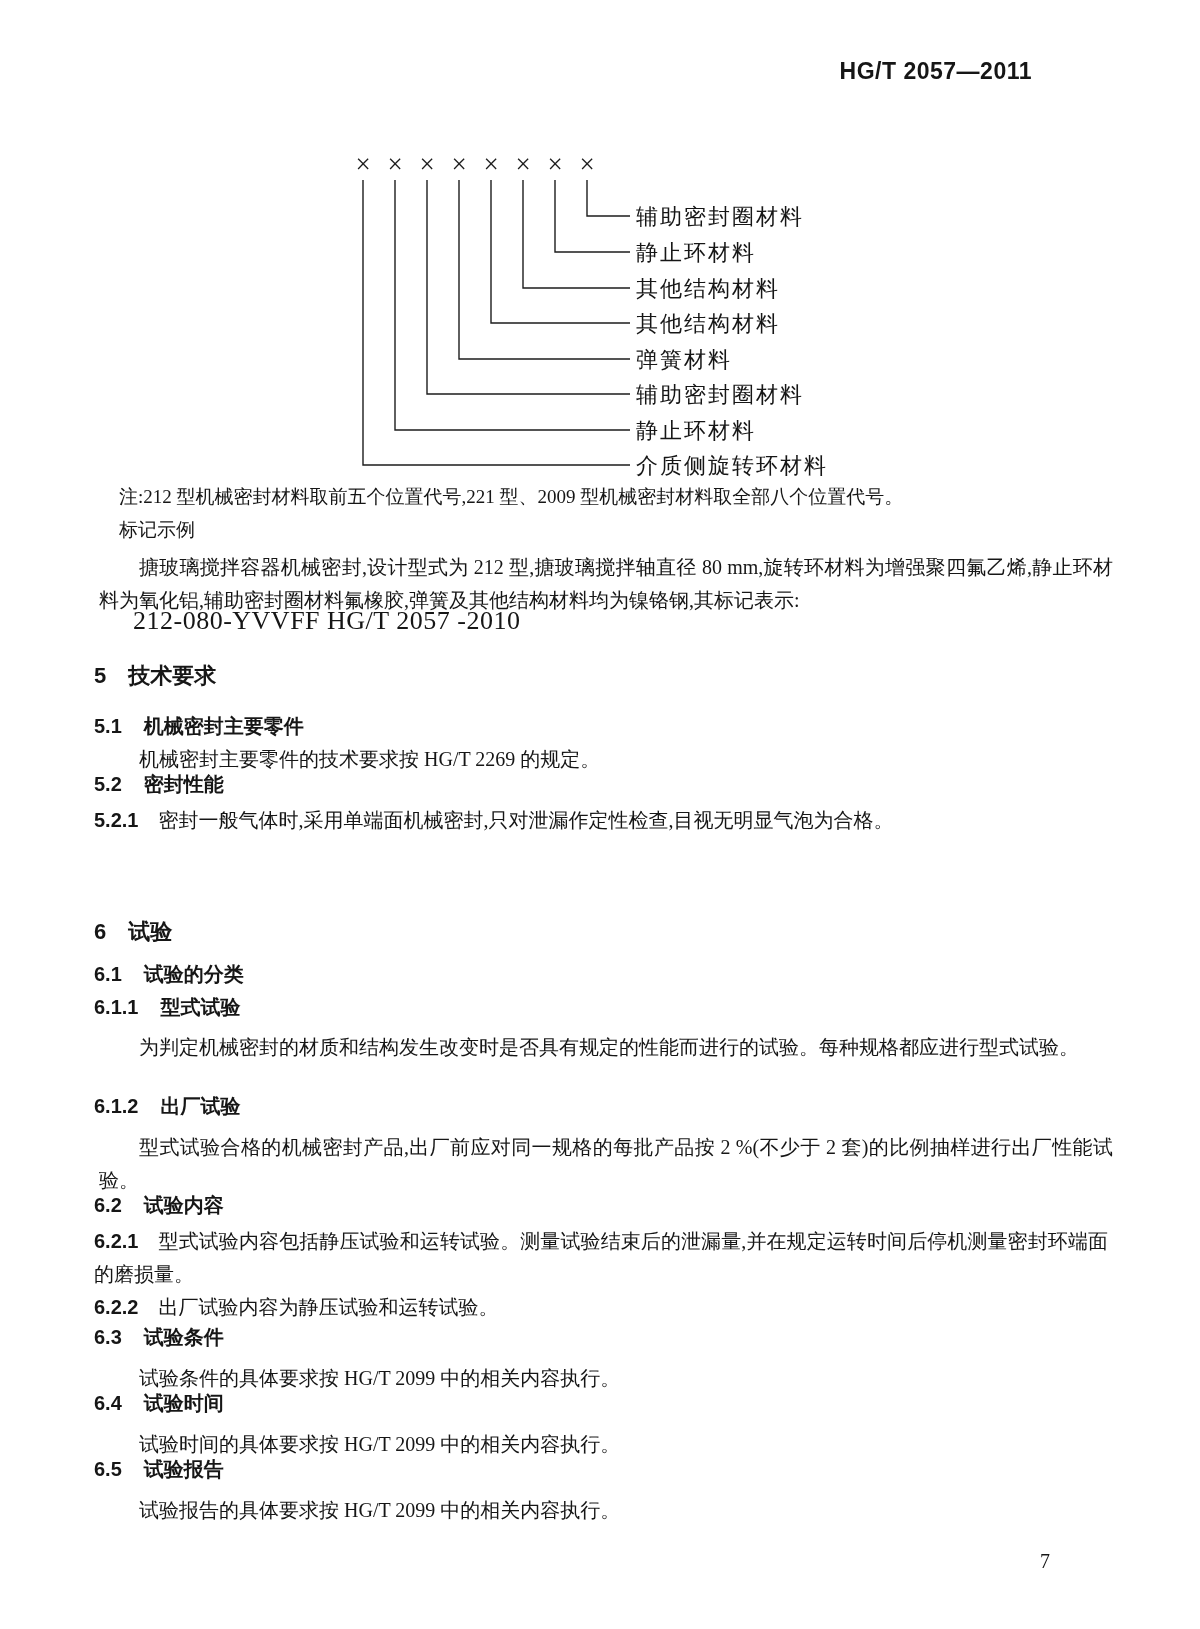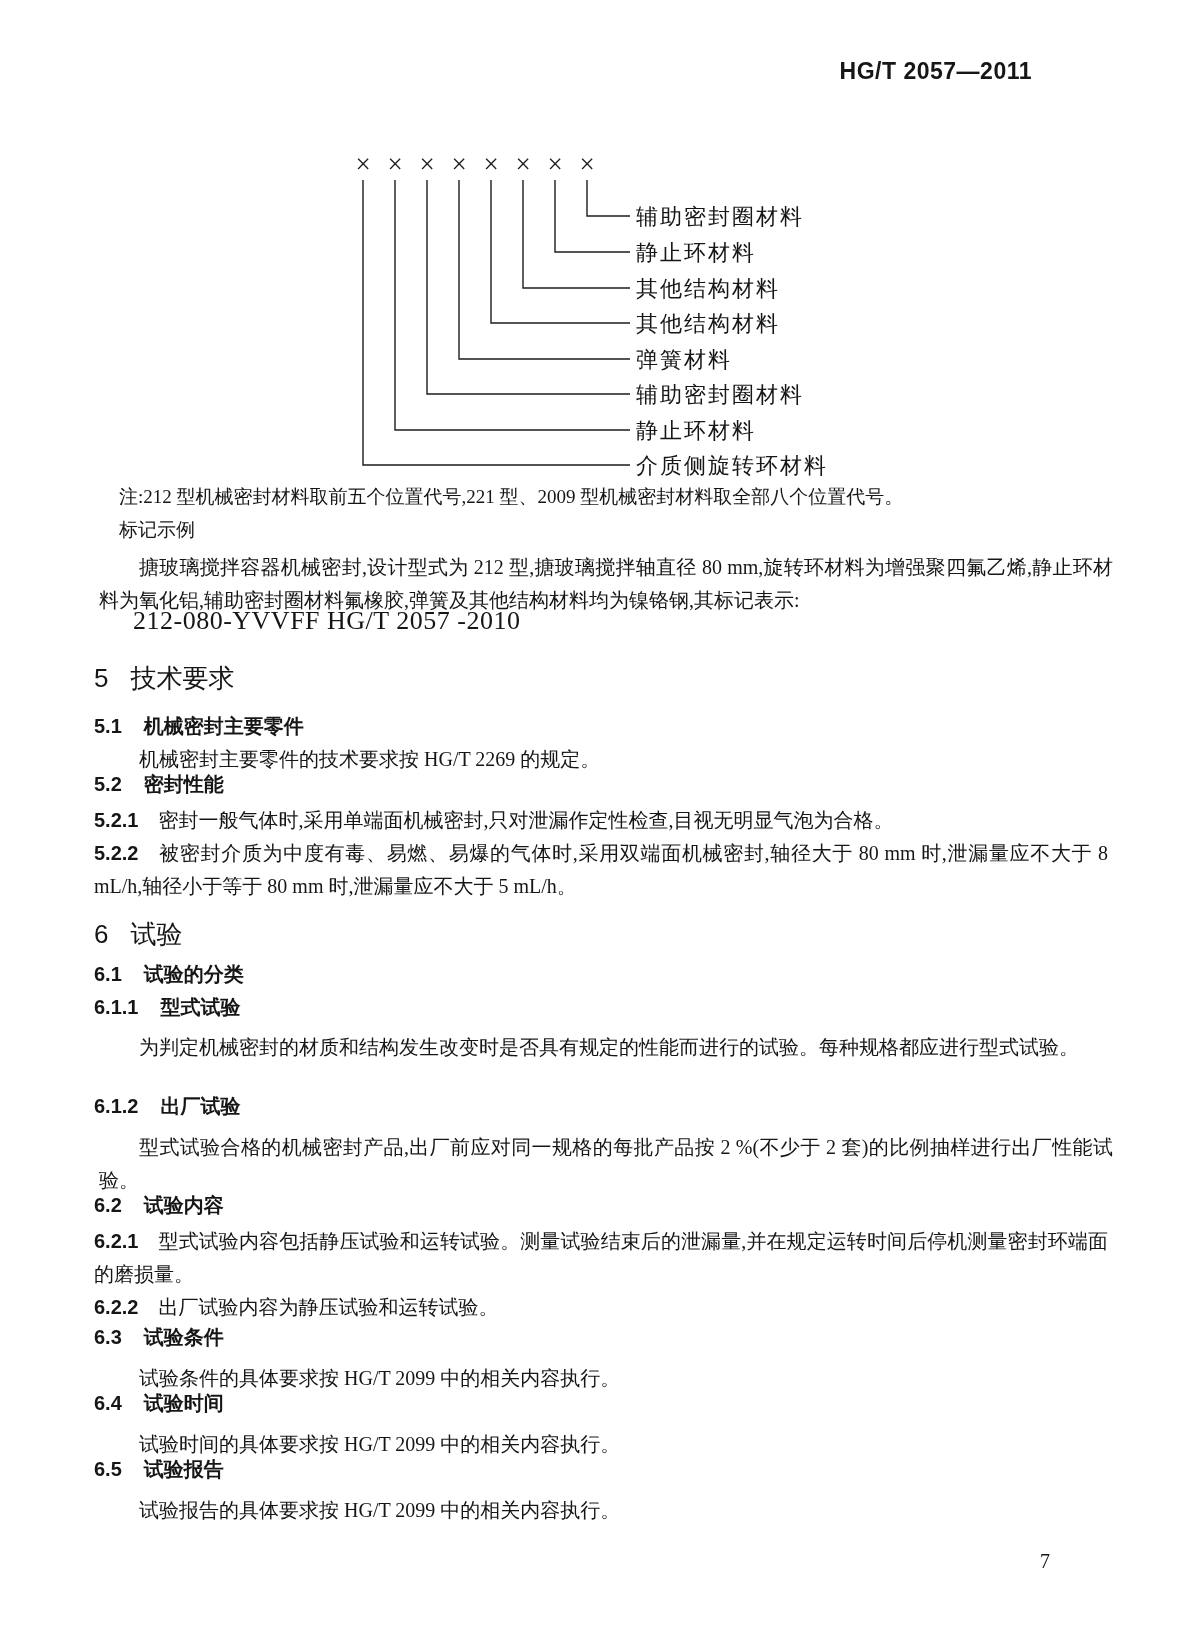--- a/index.html
+++ b/index.html
@@ -15,21 +15,21 @@
   }
   .abs { position:absolute; }
   .hdr-code {
     top:58px; right:168px;
     font-family:"Liberation Sans","DejaVu Sans",sans-serif;
     font-weight:700; font-size:23px; letter-spacing:0.5px;
   }
   .h-chapter {
     left:94px; width:1014px;
     font-family:"Liberation Sans","DejaVu Sans",sans-serif;
-    font-weight:400; font-size:26px;
+    font-weight:700; font-size:22px;
   }
   .h-sub {
     left:94px; width:1014px;
     font-family:"Liberation Sans","DejaVu Sans",sans-serif;
     font-weight:700; font-size:20px;
   }
   .h-chapter .num, .h-sub .num { margin-right:22px; }
   .clause {
     left:94px; width:1014px; margin:0;
     line-height:33px; text-align:justify;
@@ -114,23 +114,20 @@
   <p class="abs body-p" style="top:738px">机械密封主要零件的技术要求按 HG/T 2269 的规定。</p>
 
   <div class="abs h-sub" style="top:771px">
     <span class="num">5.2</span><span>密封性能</span>
   </div>
 
   <p class="abs clause" style="top:804px">
     <b class="cnum">5.2.1</b><span>密封一般气体时,采用单端面机械密封,只对泄漏作定性检查,目视无明显气泡为合格。</span>
   </p>
 
-  <p class="abs clause" style="top:837px">
-    <b class="cnum">5.2.2</b><span>被密封介质为中度有毒、易燃、易爆的气体时,采用双端面机械密封,轴径大于 80 mm 时,泄漏量应不大于 8 mL/h,轴径小于等于 80 mm 时,泄漏量应不大于 5 mL/h。</span>
-  </p>
 
   <div class="abs h-chapter" style="top:917px">
     <span class="num">6</span><span>试验</span>
   </div>
 
   <div class="abs h-sub" style="top:961px">
     <span class="num">6.1</span><span>试验的分类</span>
   </div>
 
   <div class="abs h-sub" style="top:994px">

